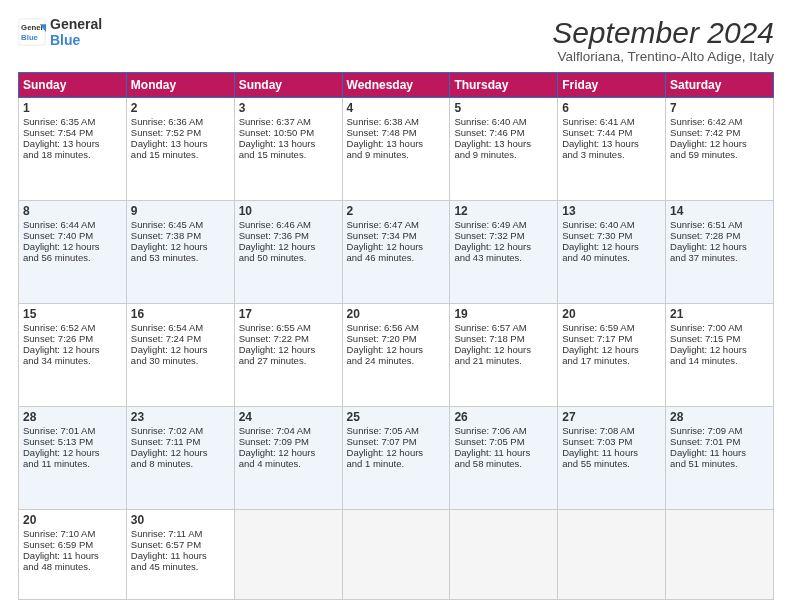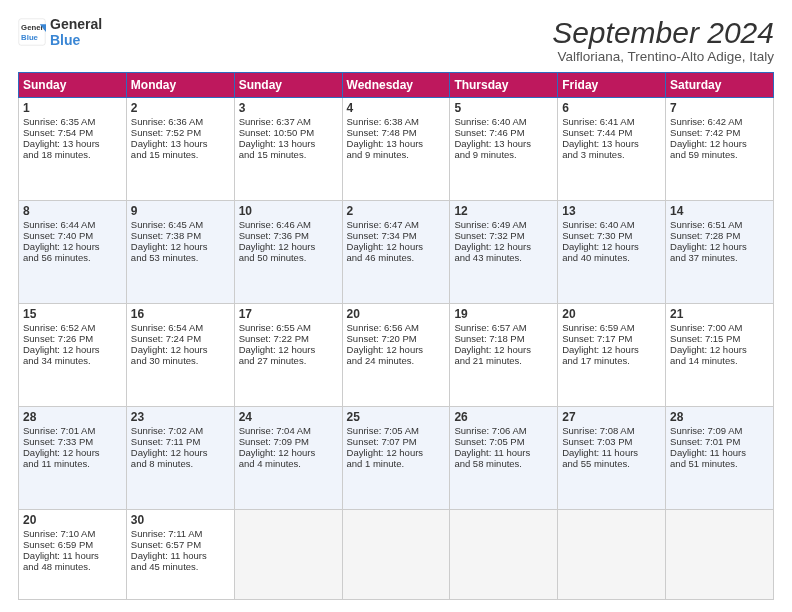--- a/index.html
+++ b/index.html
@@ -276,21 +276,21 @@
             <div>Sunrise: 7:00 AM</div>
             <div>Sunset: 7:15 PM</div>
             <div>Daylight: 12 hours</div>
             <div>and 14 minutes.</div>
           </td>
         </tr>
         <tr>
           <td>
             <span class="day-num">28</span>
             <div>Sunrise: 7:01 AM</div>
-            <div>Sunset: 7:33 PM</div>
+            <div>Sunset: 5:13 PM</div>
             <div>Daylight: 12 hours</div>
             <div>and 11 minutes.</div>
           </td>
           <td>
             <span class="day-num">23</span>
             <div>Sunrise: 7:02 AM</div>
             <div>Sunset: 7:11 PM</div>
             <div>Daylight: 12 hours</div>
             <div>and 8 minutes.</div>
           </td>

